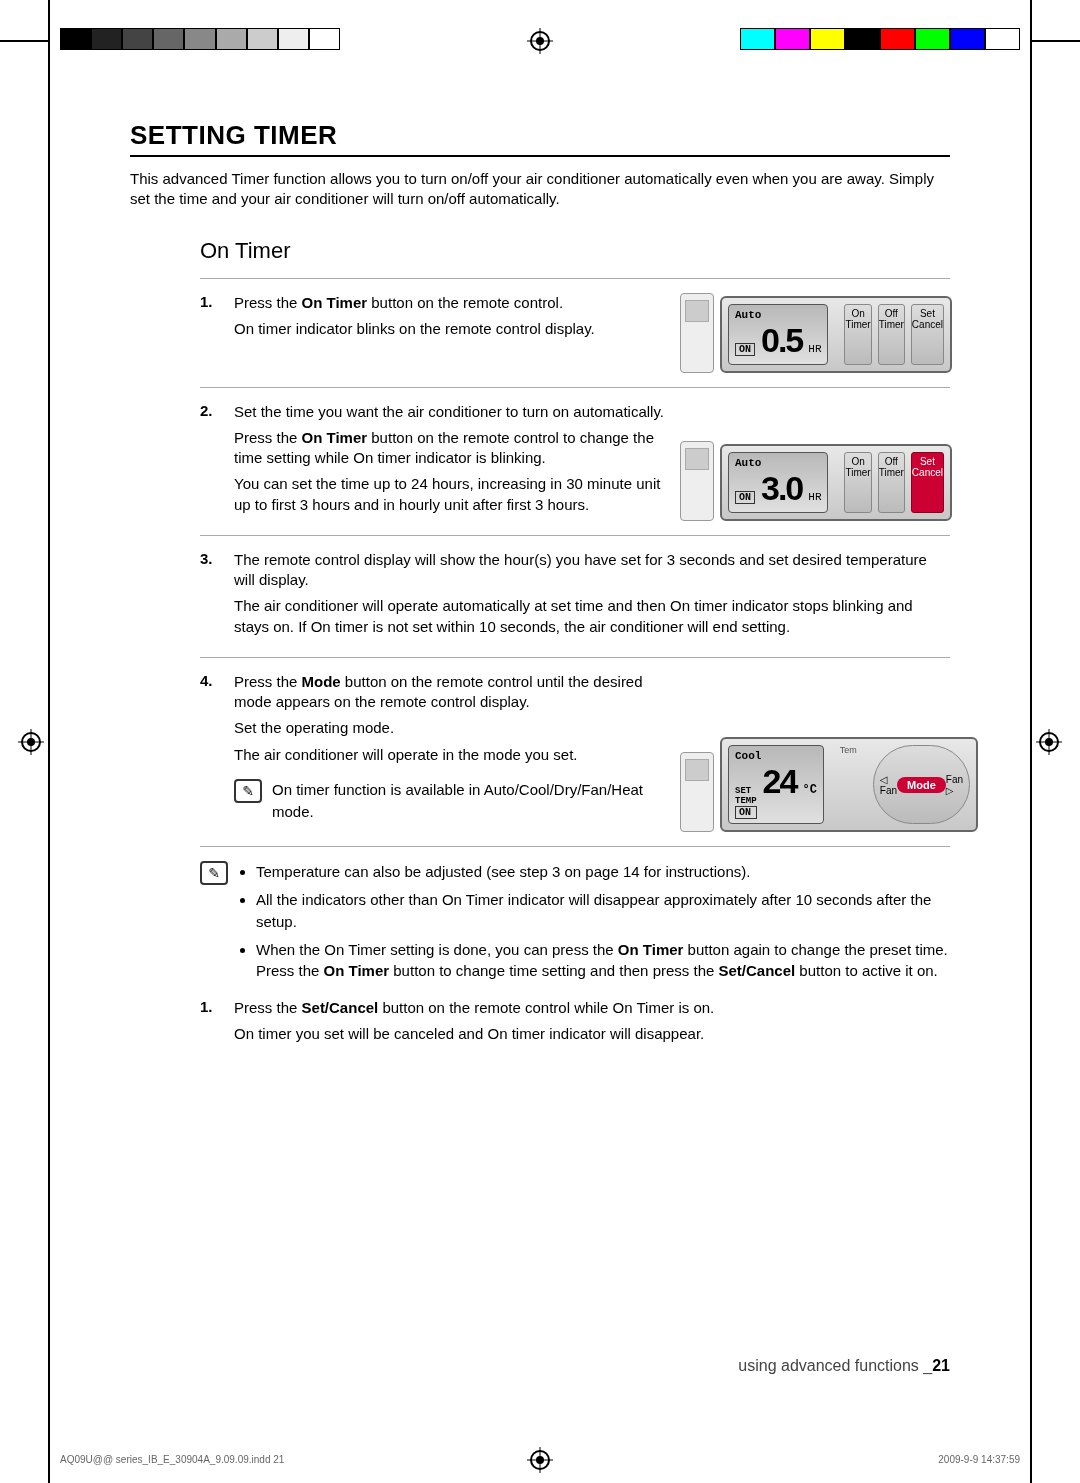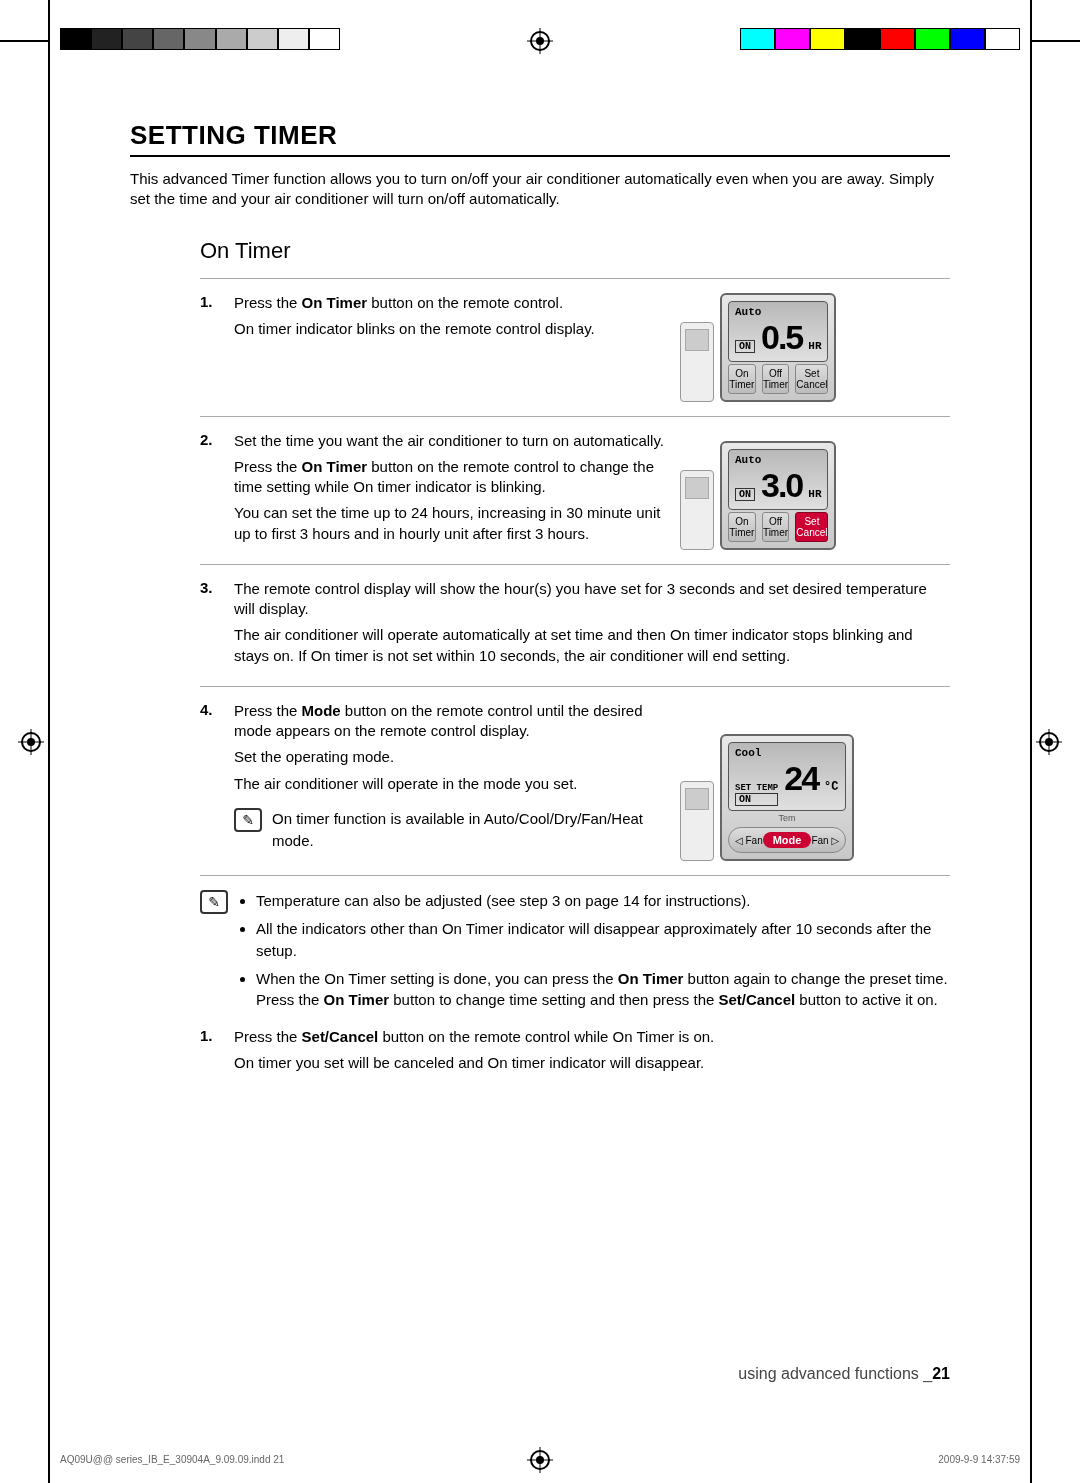--- a/index.html
+++ b/index.html
@@ -43,32 +43,32 @@
 
   .step { display:flex; gap:14px; margin-bottom:8px; }
   .step .num { font-weight:bold; font-size:15px; min-width:20px; }
   .step .body { flex:1; font-size:15px; line-height:1.45; }
   .step .body p { margin-bottom:6px; }
 
   .fig { width:270px; flex-shrink:0; }
   .display-box {
     border:2px solid #666; border-radius:6px; padding:6px;
     background:linear-gradient(#e8e8e8,#c8c8c8);
-    display:flex; flex-direction:column; gap:2px;
+    display:flex; flex-direction:row; gap:16px;
   }
   .lcd {
     background:linear-gradient(#b8b8b8,#e0e0e0);
     border:1px solid #555; border-radius:4px; padding:4px 6px;
     font-family: "Courier New", monospace;
   }
   .lcd .mode-lbl { font-size:11px; font-weight:bold; }
   .lcd .big { display:flex; align-items:baseline; gap:6px; }
   .lcd .on-badge { border:1px solid #333; font-size:10px; padding:0 3px; font-weight:bold; }
   .lcd .digits { font-size:34px; font-weight:bold; letter-spacing:-2px; font-family:"Arial Black", sans-serif; }
-  .lcd .hr { font-size:11px; font-weight:bold; }
+  .lcd .hr { font-size:11px; font-weight:normal; }
   .lcd .settemp { font-size:9px; font-weight:bold; }
   .lcd .degc { font-size:12px; font-weight:bold; }
   .btnrow { display:flex; gap:6px; }
   .dbtn {
     flex:1; text-align:center; font-size:10px; line-height:1.1;
     border:1px solid #888; border-radius:3px; padding:3px 0;
     background:linear-gradient(#ddd,#bbb);
   }
   .dbtn.hl { background:#c03; color:#fff; border-color:#802; }
   .mode-row { display:flex; align-items:center; justify-content:space-between; padding:4px 6px;
@@ -88,21 +88,21 @@
     width:28px; height:24px; border:2px solid #333; border-radius:4px;
     display:flex; align-items:center; justify-content:center; font-size:14px;
     flex-shrink:0;
   }
   .note-body { font-size:15px; line-height:1.45; }
   .note-body ul { list-style:disc; padding-left:18px; }
   .note-body li { margin-bottom:6px; }
 
   h3 { font-size:19px; font-weight:normal; margin:20px 0 10px 0; }
 
-  .footer-line { position:absolute; bottom:0; right:0; font-size:16px; color:#444; }
+  .footer-line { position:absolute; bottom:8px; right:0; font-size:16px; color:#444; }
   .footer-line b { color:#000; }
 
   .print-footer {
     position:absolute; bottom:18px; left:60px; right:60px;
     display:flex; justify-content:space-between; font-size:10px; color:#666;
   }
 </style>
 </head>
 <body>
 

